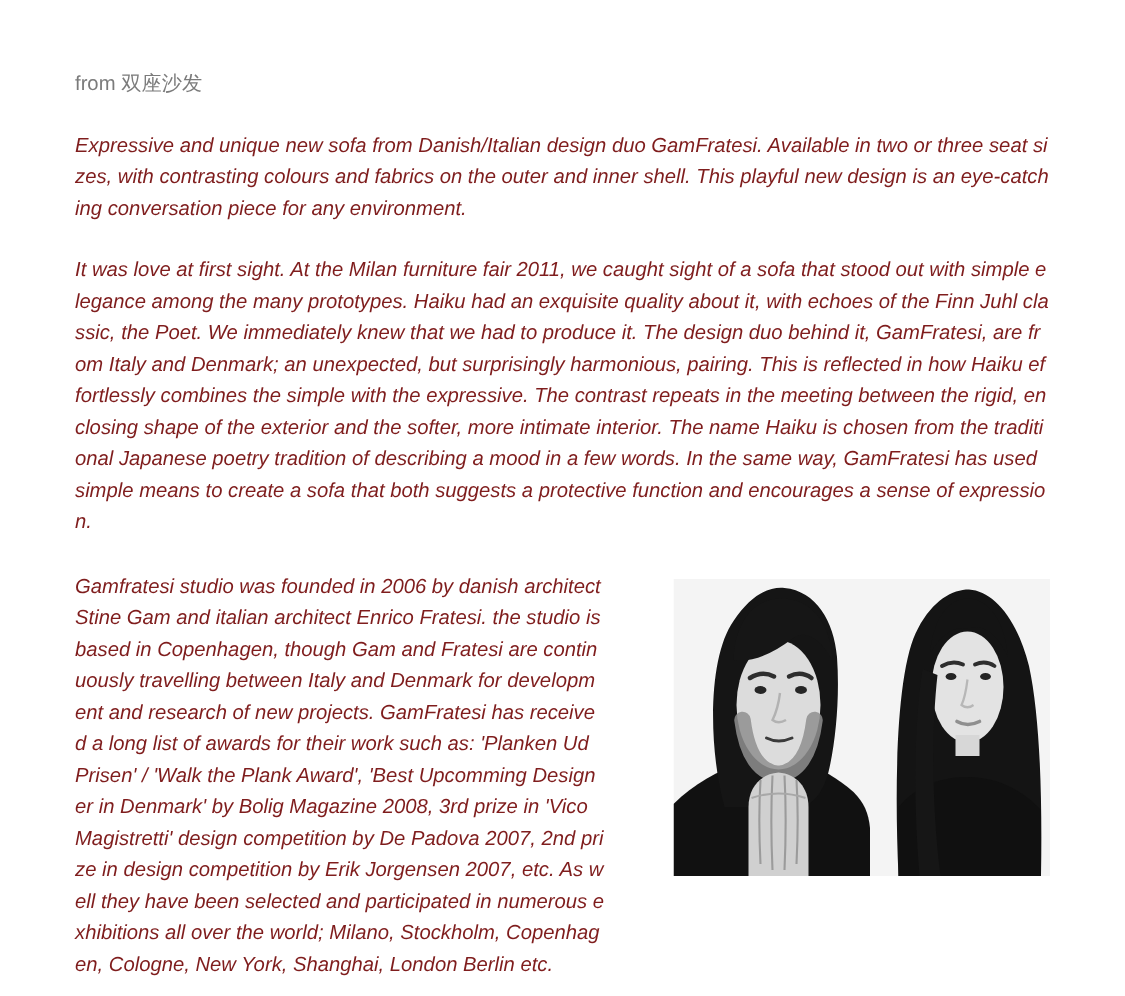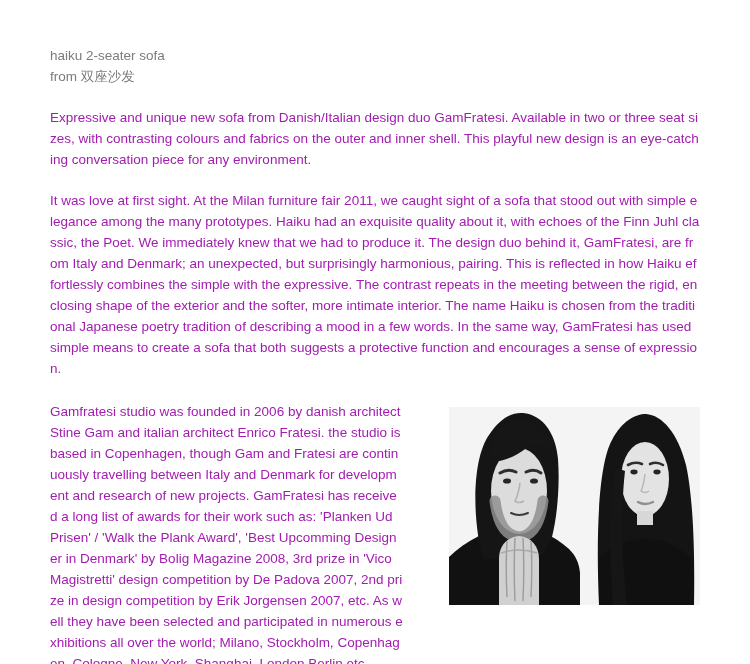--- a/index.html
+++ b/index.html
@@ -21,21 +21,22 @@
     line-height: 21px;
     margin: 0;
     color: #7b7b7b;
   }
   p.body-text {
     font-size: 13.5px;
     font-weight: 400;
     line-height: 21px;
     margin: 20px 0 0 0;
     word-break: break-all;
-    color: #a21caf;
+    color: #7f1d1d;
+    font-style: italic;
   }
   .studio-row {
     margin-top: 22px;
     display: flex;
     justify-content: space-between;
     align-items: flex-start;
   }
   .studio-row p.body-text {
     margin: 0;
     width: 353px;
@@ -47,21 +48,20 @@
     flex: 0 0 251px;
     margin-top: 6px;
     display: block;
   }
 </style>
 </head>
 <body>
 
 <div class="page">
 
-  <div class="title-line">haiku 2-seater sofa</div>
 
   <div class="title-line">from 双座沙发</div>
 
   <p class="body-text">Expressive and unique new sofa from Danish/Italian design duo GamFratesi. Available in two or three seat sizes, with contrasting colours and fabrics on the outer and inner shell. This playful new design is an eye-catching conversation piece for any environment.</p>
 
   <p class="body-text">It was love at first sight. At the Milan furniture fair 2011, we caught sight of a sofa that stood out with simple elegance among the many prototypes. Haiku had an exquisite quality about it, with echoes of the Finn Juhl classic, the Poet. We immediately knew that we had to produce it. The design duo behind it, GamFratesi, are from Italy and Denmark; an unexpected, but surprisingly harmonious, pairing. This is reflected in how Haiku effortlessly combines the simple with the expressive. The contrast repeats in the meeting between the rigid, enclosing shape of the exterior and the softer, more intimate interior. The name Haiku is chosen from the traditional Japanese poetry tradition of describing a mood in a few words. In the same way, GamFratesi has used simple means to create a sofa that both suggests a protective function and encourages a sense of expression.</p>
 
   <div class="studio-row">
 
     <p class="body-text">Gamfratesi studio was founded in 2006 by danish architect Stine Gam and italian architect Enrico Fratesi. the studio is based in Copenhagen, though Gam and Fratesi are continuously travelling between Italy and Denmark for development and research of new projects. GamFratesi has received a long list of awards for their work such as: 'Planken Ud Prisen' / 'Walk the Plank Award', 'Best Upcomming Designer in Denmark' by Bolig Magazine 2008, 3rd prize in 'Vico Magistretti' design competition by De Padova 2007, 2nd prize in design competition by Erik Jorgensen 2007, etc. As well they have been selected and participated in numerous exhibitions all over the world; Milano, Stockholm, Copenhagen, Cologne, New York, Shanghai, London Berlin etc.</p>

